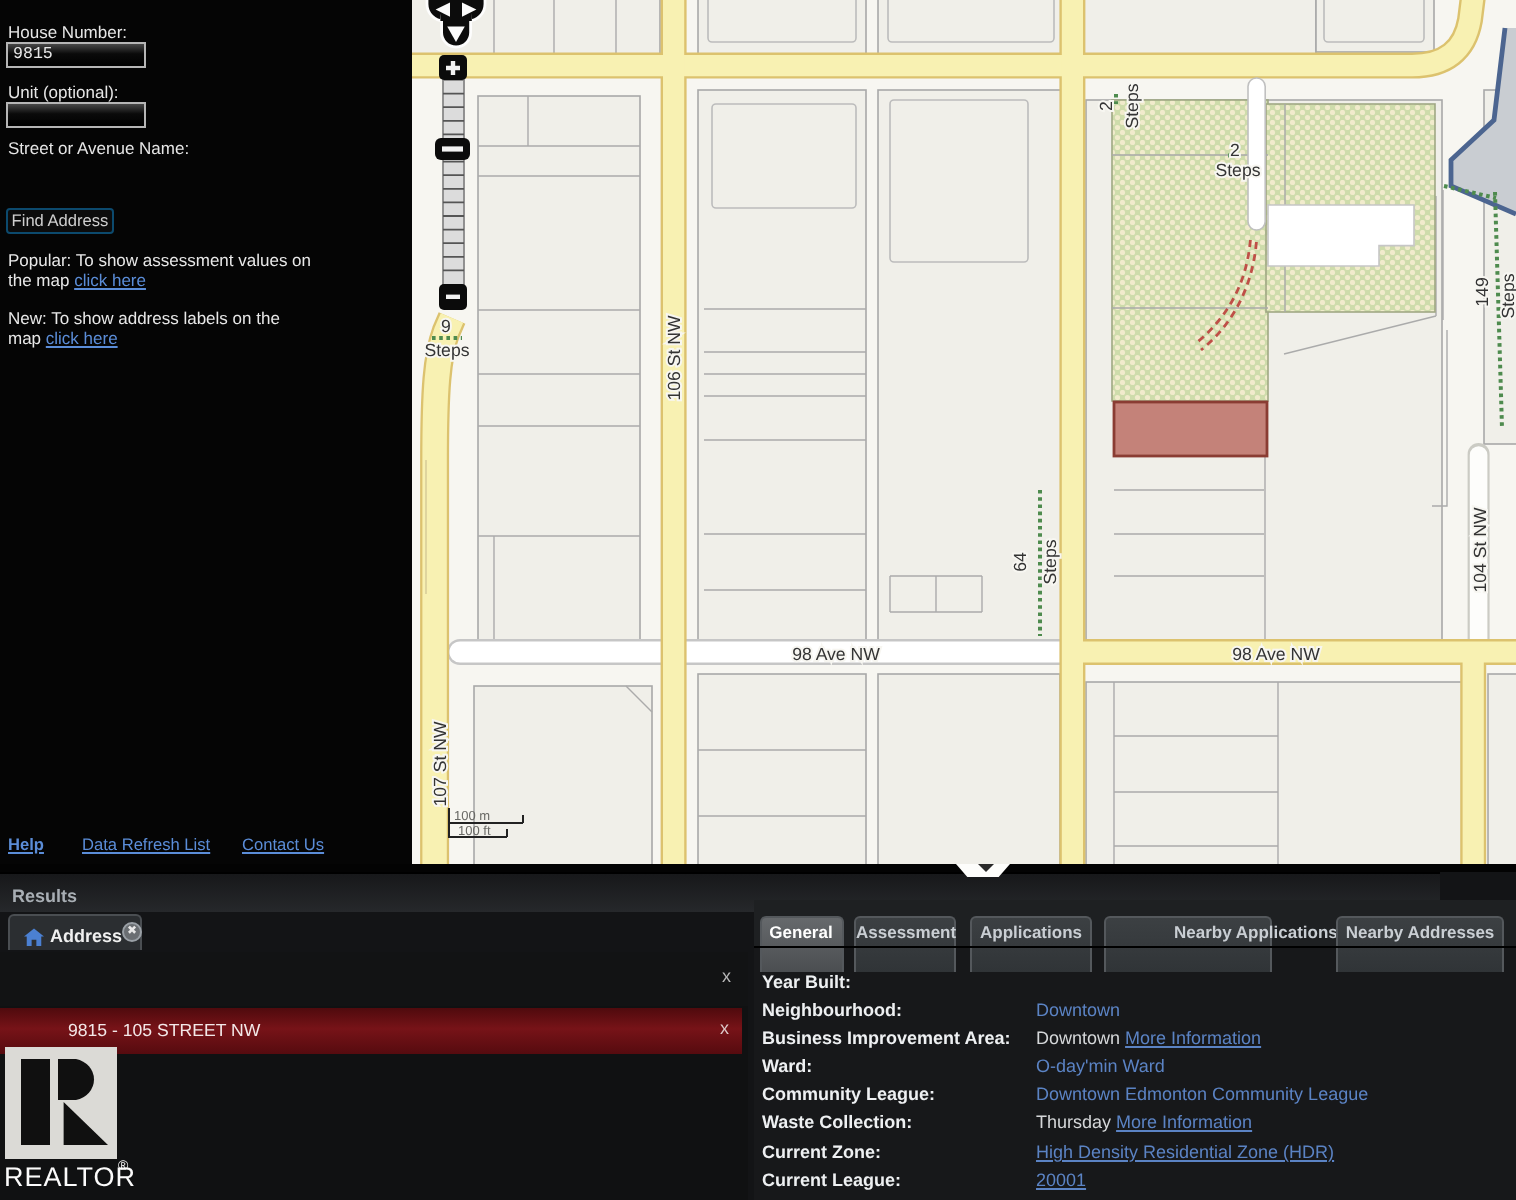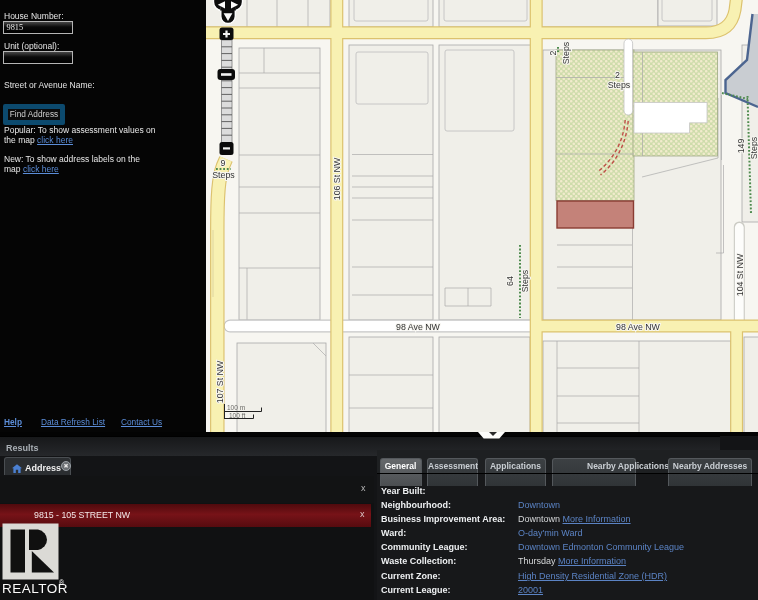--- a/index.html
+++ b/index.html
@@ -1,20 +1,20 @@
 <!DOCTYPE html>
 <html><head>
 <meta charset="utf-8">
 <style>
 html,body{margin:0;padding:0;background:#0b0c0d;}
 body{width:758px;height:600px;position:relative;overflow:hidden;font-family:"Liberation Sans",sans-serif;}
 .abs{position:absolute;}
 #sidebar{left:0;top:0;width:206px;height:433px;background:#050505;color:#e8e8e8;font-size:8.5px;}
 #sidebar label{position:absolute;left:4px;color:#e6e6e6;}
-.tin{position:absolute;left:3px;width:65.5px;height:11px;background:linear-gradient(180deg,#474747,#0a0a0a 45%,#000);border:1px solid #b5b5b5;color:#e8e8e8;font-size:8.3px;font-family:Liberation Serif, serif;padding:0 0 0 2.5px;}
+.tin{position:absolute;left:3px;width:65.5px;height:11px;background:linear-gradient(180deg,#474747,#0a0a0a 45%,#000);border:1px solid #b5b5b5;color:#e8e8e8;font-size:8.3px;font-family:Liberation Mono, monospace;padding:0 0 0 2.5px;}
 .lnk{color:#5b8dd8;text-decoration:underline;cursor:pointer;}
 #map{left:206px;top:0;width:552px;height:433px;}
 #bottom{left:0;top:432px;width:758px;height:168px;background:#131416;}
 #resbar{left:0;top:4px;width:720px;height:19px;background:linear-gradient(180deg,#17181a,#26282b);border-top:1px solid #000;}
 #resbar span{position:absolute;left:6px;top:6px;font-size:9px;font-weight:bold;color:#a8aeb4;}
 #handle{left:478px;top:0px;width:27px;height:6.5px;background:#fdfdfb;clip-path:polygon(0 0,100% 0,79% 100%,21% 100%);}
 #handle i{position:absolute;left:11px;top:0;width:0;height:0;border-left:4px solid transparent;border-right:4px solid transparent;border-top:4px solid #2a2a2a;}
 .tab{position:absolute;top:8px;height:28px;box-sizing:border-box;border:1px solid #54585c;border-bottom:none;border-radius:3px 3px 0 0;background:linear-gradient(180deg,#3c4043,#303437);color:#c9ced3;font-size:8.5px;font-weight:bold;text-align:center;line-height:15px;white-space:nowrap;}
 .tab.active{background:linear-gradient(180deg,#66696c,#4b4e51);color:#fff;}
 .frow{position:absolute;font-size:9px;white-space:nowrap;}
@@ -24,22 +24,22 @@
 .blu{color:#5b83c4;text-decoration:underline;}
 </style>
 </head>
 <body>
 
 <div class="abs" id="sidebar">
   <label style="top:10.5px;">House Number:</label>
   <div class="tin" style="top:20.5px;line-height:11px;">9815</div>
   <label style="top:40.5px;">Unit (optional):</label>
   <div class="tin" style="top:50.5px;"></div>
-  <label style="top:80px;">Street or Avenue Name:</label>
-  <div style="position:absolute;left:3px;top:103.5px;width:52px;height:11px;border:5px solid #0c4a6e;border-radius:2px;background:#0c0c0c;color:#cfcfcf;font-size:8.3px;text-align:center;line-height:11px;">Find Address</div>
+  <label style="top:69px;">Street or Avenue Name:</label>
+  <div style="position:absolute;left:3px;top:103.5px;width:52px;height:11px;border:1px solid #0c4a6e;border-radius:2px;background:#0c0c0c;color:#cfcfcf;font-size:8.3px;text-align:center;line-height:11px;">Find Address</div>
   <div style="position:absolute;left:4px;top:124.5px;width:152px;line-height:10.3px;">Popular: To show assessment values on the map <span class="lnk">click here</span></div>
   <div style="position:absolute;left:4px;top:154px;width:138px;line-height:10.3px;">New: To show address labels on the map <span class="lnk">click here</span></div>
   <div style="position:absolute;left:4px;top:416.5px;font-size:8.3px;"><span class="lnk" style="font-weight:bold;">Help </span><span class="lnk" style="position:absolute;left:37px;white-space:nowrap;">Data Refresh List</span><span class="lnk" style="position:absolute;left:117px;white-space:nowrap;">Contact Us</span></div>
 </div>
 
 <svg id="map" class="abs" viewBox="206 0 552 433" width="552" height="433">
  <defs>
   <pattern id="dots" width="5" height="5" patternUnits="userSpaceOnUse">
     <rect width="5" height="5" fill="#cedcab"></rect>
     <circle cx="1.25" cy="1.25" r="1.3" fill="#f1ebcc"></circle>

